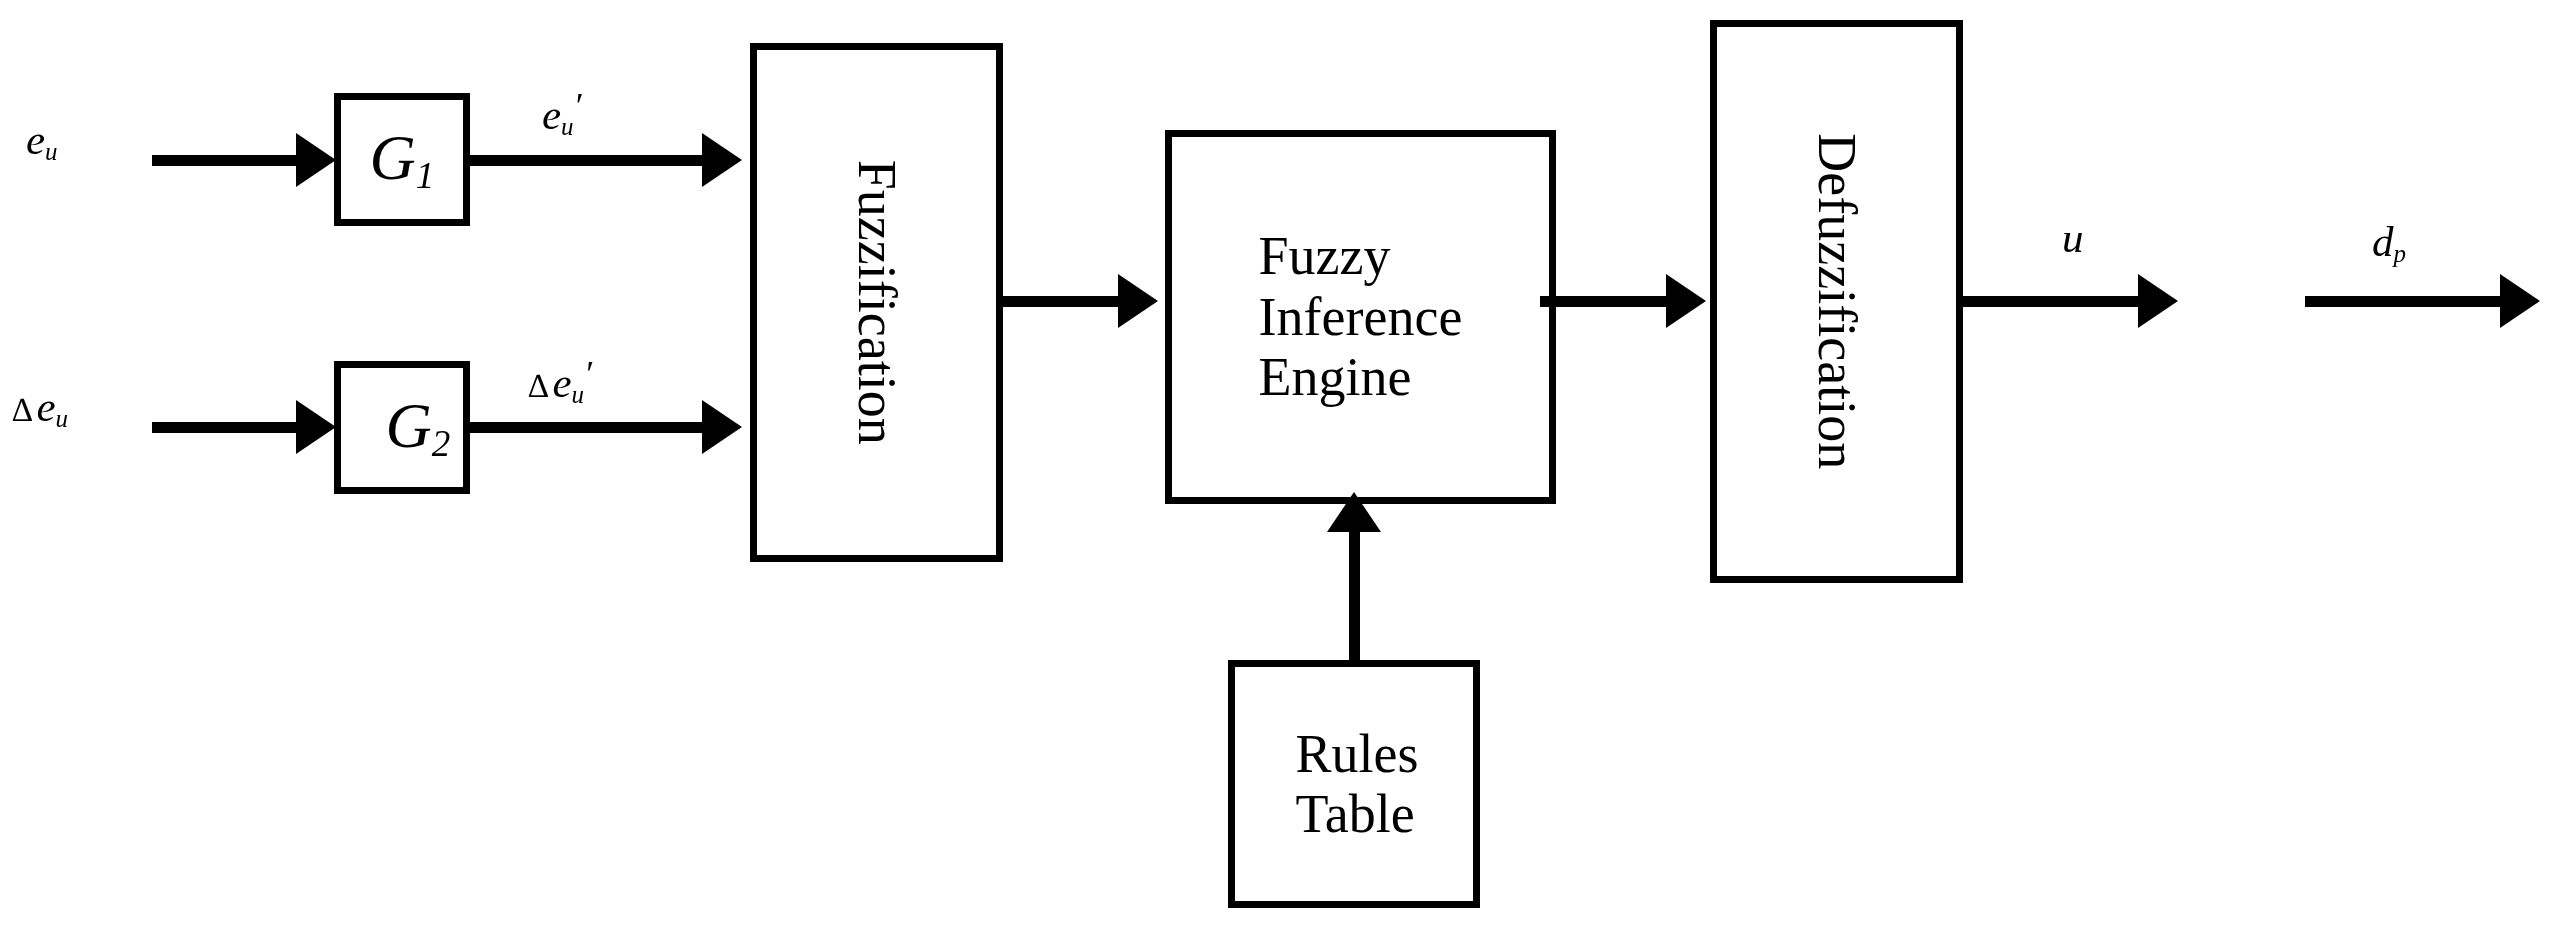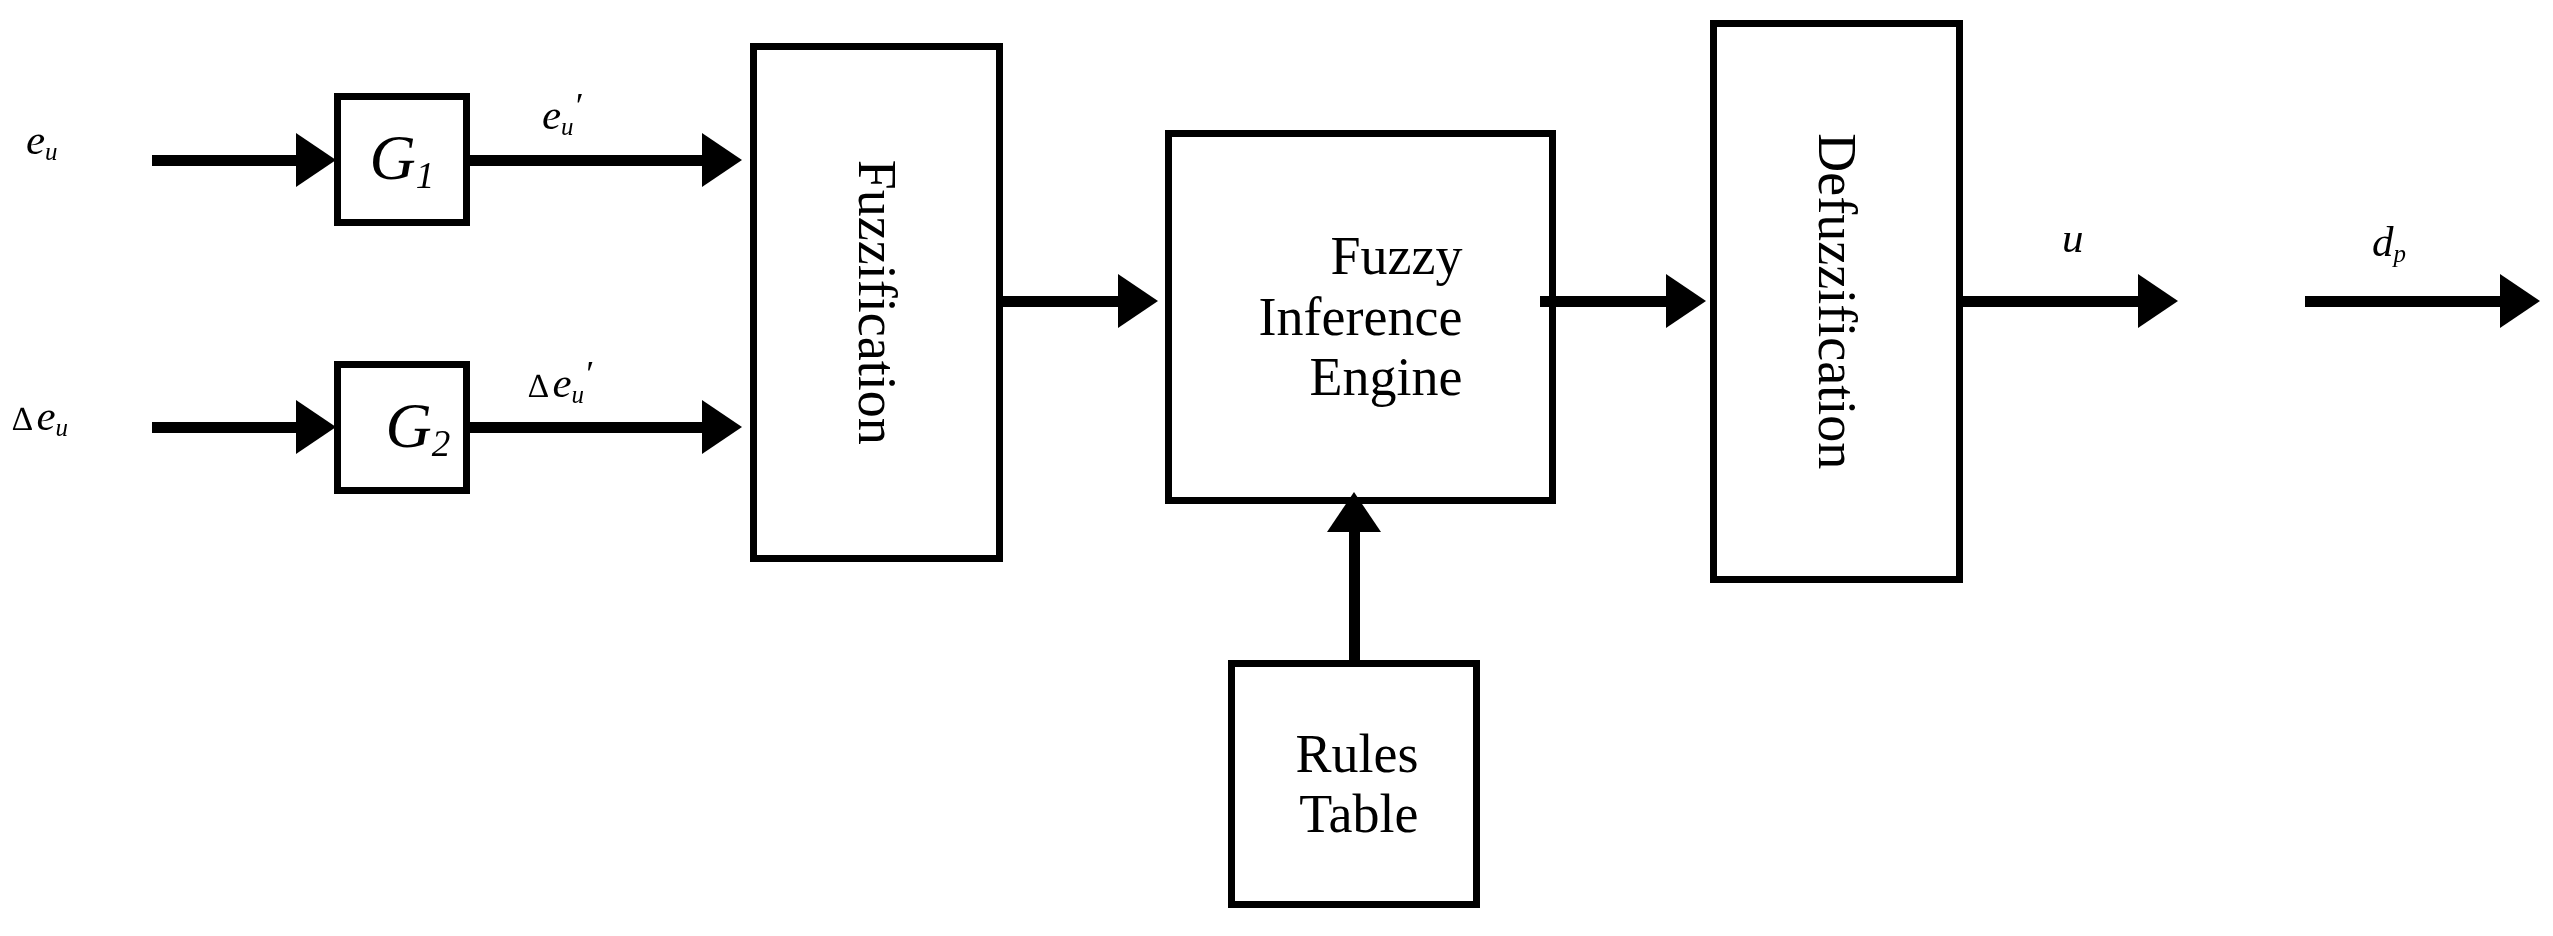--- a/index.html
+++ b/index.html
@@ -13,21 +13,21 @@
     color:#000000;
   }
   .box{
     position:absolute;
     border:7px solid #000000;
     background:#ffffff;
     box-sizing:border-box;
     display:flex;
     align-items:center;
     justify-content:center;
-    text-align:right;
+    text-align:left;
   }
   .box-label{
     font-family:"Liberation Serif","DejaVu Serif",serif;
     line-height:1.12;
     white-space:pre-line;
     font-size:54px;
   }
   .rot .box-label{
     transform:rotate(90deg);
     white-space:nowrap;
@@ -108,21 +108,21 @@
       <span>G</span><sub>1</sub>
     </span>
   </div>
 
   <div class="mlabel" style="left:542px; top:88px;font-family:Liberation Serif, serif;">
     <span>e</span><sub>u</sub><span class="prime">′</span>
   </div>
   <div class="hline" style="left:466px; top:155px; width:240px;"></div>
   <div class="arrow-r" style="left:702px; top:133px;"></div>
 
-  <div class="mlabel" style="left:12px; top:394px;">
+  <div class="mlabel" style="left:12px; top:385px;">
     <span class="delta">∆</span><span>e</span><sub>u</sub>
   </div>
   <div class="hline" style="left:152px; top:422px; width:150px;"></div>
   <div class="arrow-r" style="left:296px; top:400px;"></div>
 
   <div class="box" style="left:334px; top:361px; width:136px; height:133px;padding-left:32px;">
     <span class="gain-label">
       <span>G</span><sub>2</sub>
     </span>
   </div>

